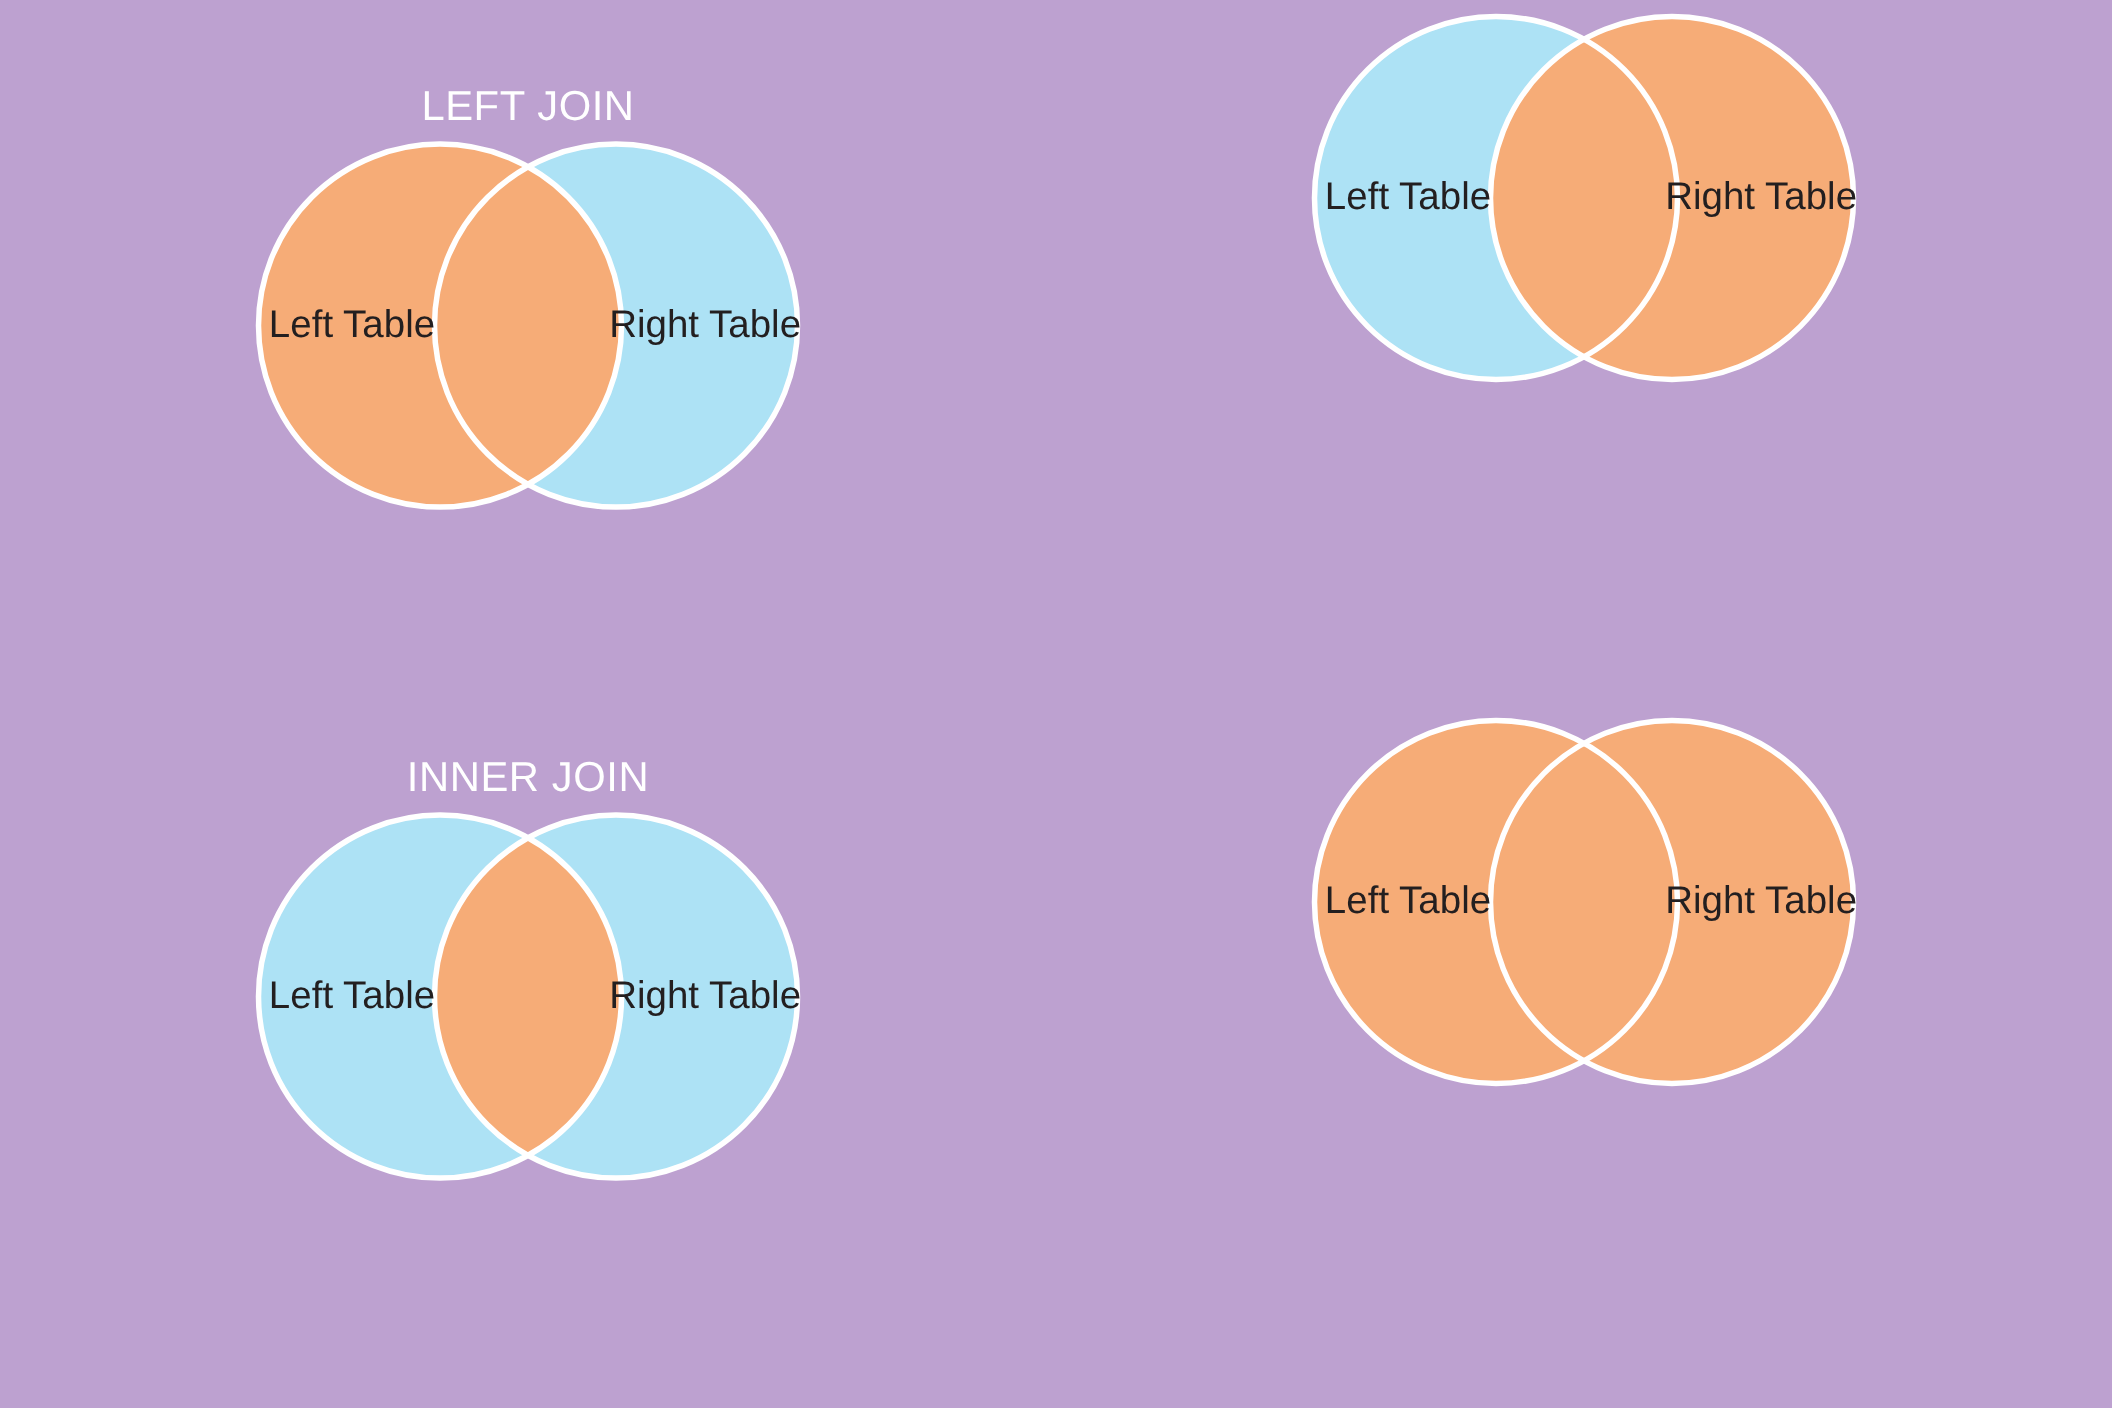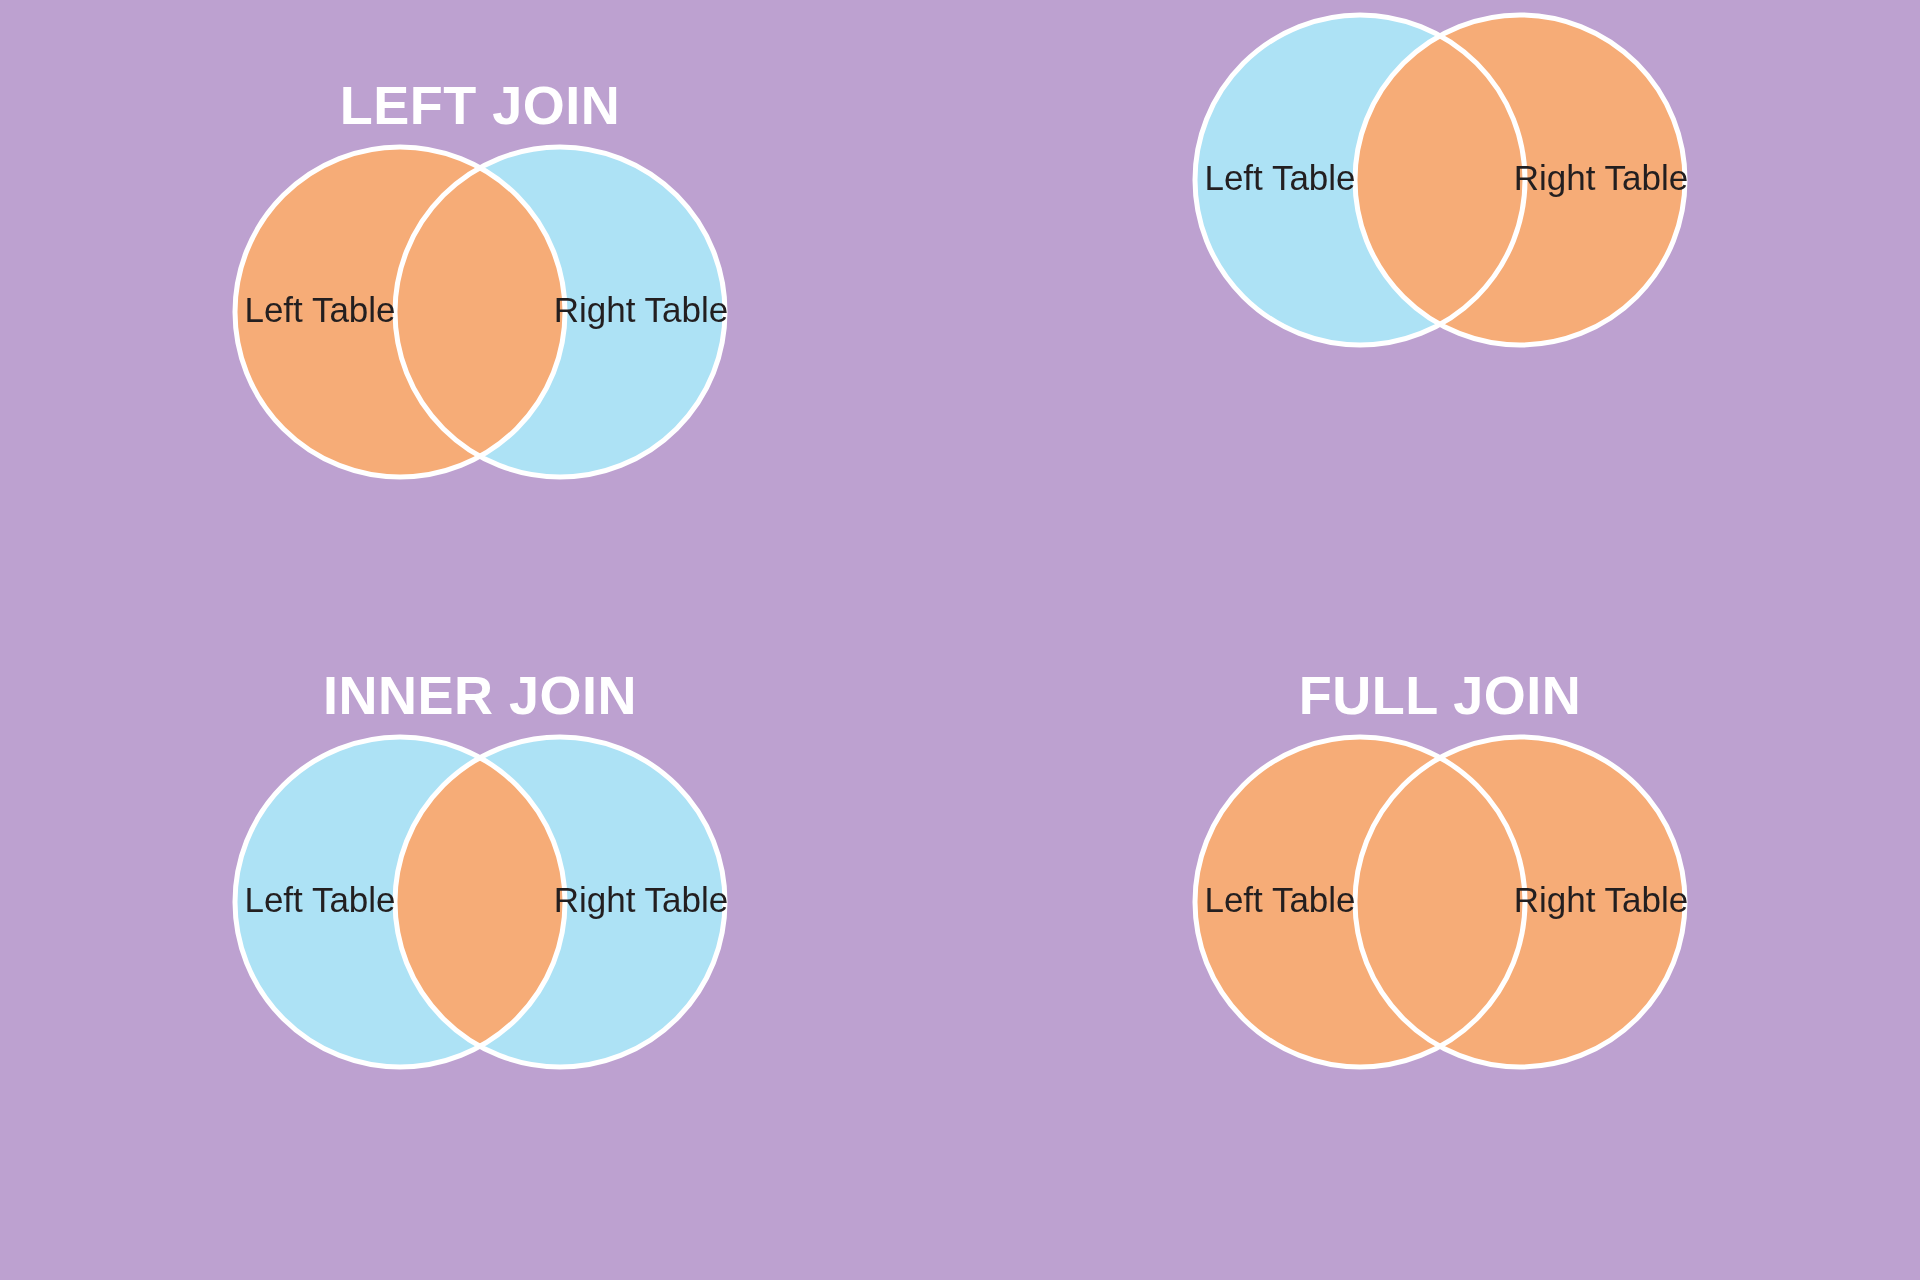--- a/index.html
+++ b/index.html
@@ -27,32 +27,32 @@
     grid-template-rows: 1fr 1fr;
   }
   .panel {
     position: relative;
     display: flex;
     flex-direction: column;
     align-items: center;
     justify-content: flex-start;
   }
   .panel-title {
-    font-size: 54px;
-    font-weight: bold;
+    font-size: 38px;
+    font-weight: normal;
     color: #ffffff;
     letter-spacing: 0.5px;
     text-transform: uppercase;
     line-height: 1;
     text-align: center;
     margin: 0;
     white-space: nowrap;
   }
   .panel.row-top .panel-title { margin-top: 78px; }
-  .panel.row-bottom .panel-title { margin-top: 28px; }
+  .panel.row-bottom .panel-title { margin-top: 48px; }
 
   .venn-wrap {
     position: relative;
   }
   .venn-svg {
     display: block;
     overflow: visible;
   }
   .venn-label {
     font-family: "Liberation Sans", "DejaVu Sans", sans-serif;
@@ -142,21 +142,20 @@
           </g>
           <circle class="circ-outline" cx="220" cy="180" r="165" stroke="#ffffff"></circle>
           <circle class="circ-outline" cx="380" cy="180" r="165" stroke="#ffffff"></circle>
           <text class="venn-label lbl-left" x="140" y="181" fill="#231f20">Left Table</text>
           <text class="venn-label lbl-right" x="461" y="181" fill="#231f20">Right Table</text>
         </svg>
       </div>
     </div>
 
     <div class="panel row-bottom">
-      <div class="panel-title" style="color: rgb(255, 255, 255);">FULL JOIN</div>
       <div class="venn-wrap">
         <svg class="venn-svg" width="600" height="360" viewBox="0 0 600 360">
           <defs>
             <clipPath id="clipL3">
                 <circle cx="220" cy="180" r="165"></circle>
               </clipPath>
           </defs>
           <circle cx="220" cy="180" r="165" fill="#f6ac77"></circle>
           <circle cx="380" cy="180" r="165" fill="#f6ac77"></circle>
           <g clip-path="url(#clipL3)">

